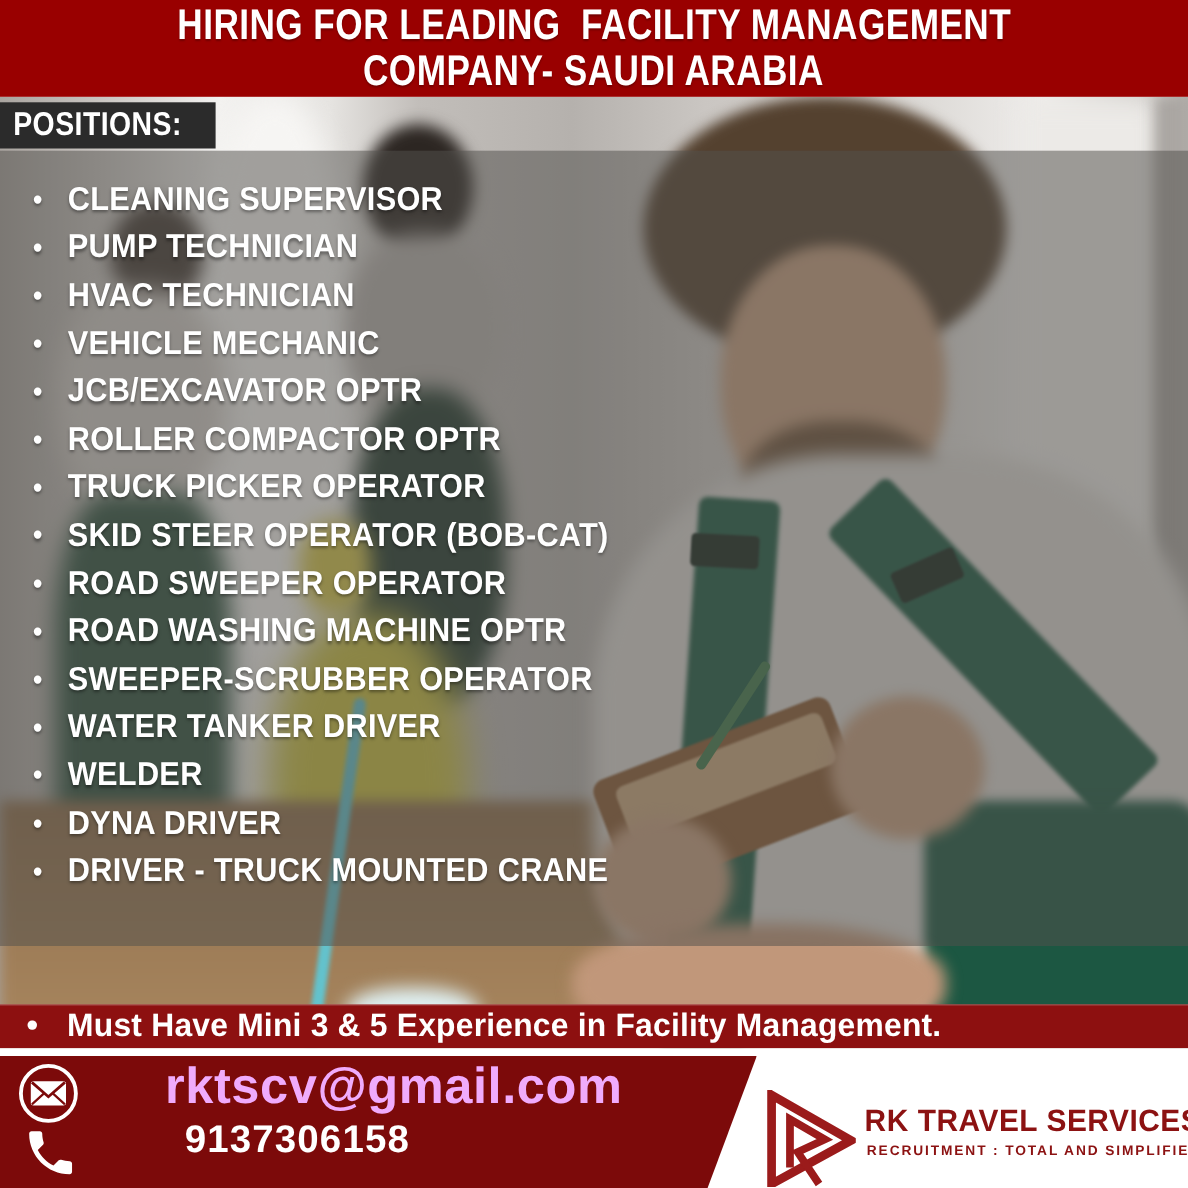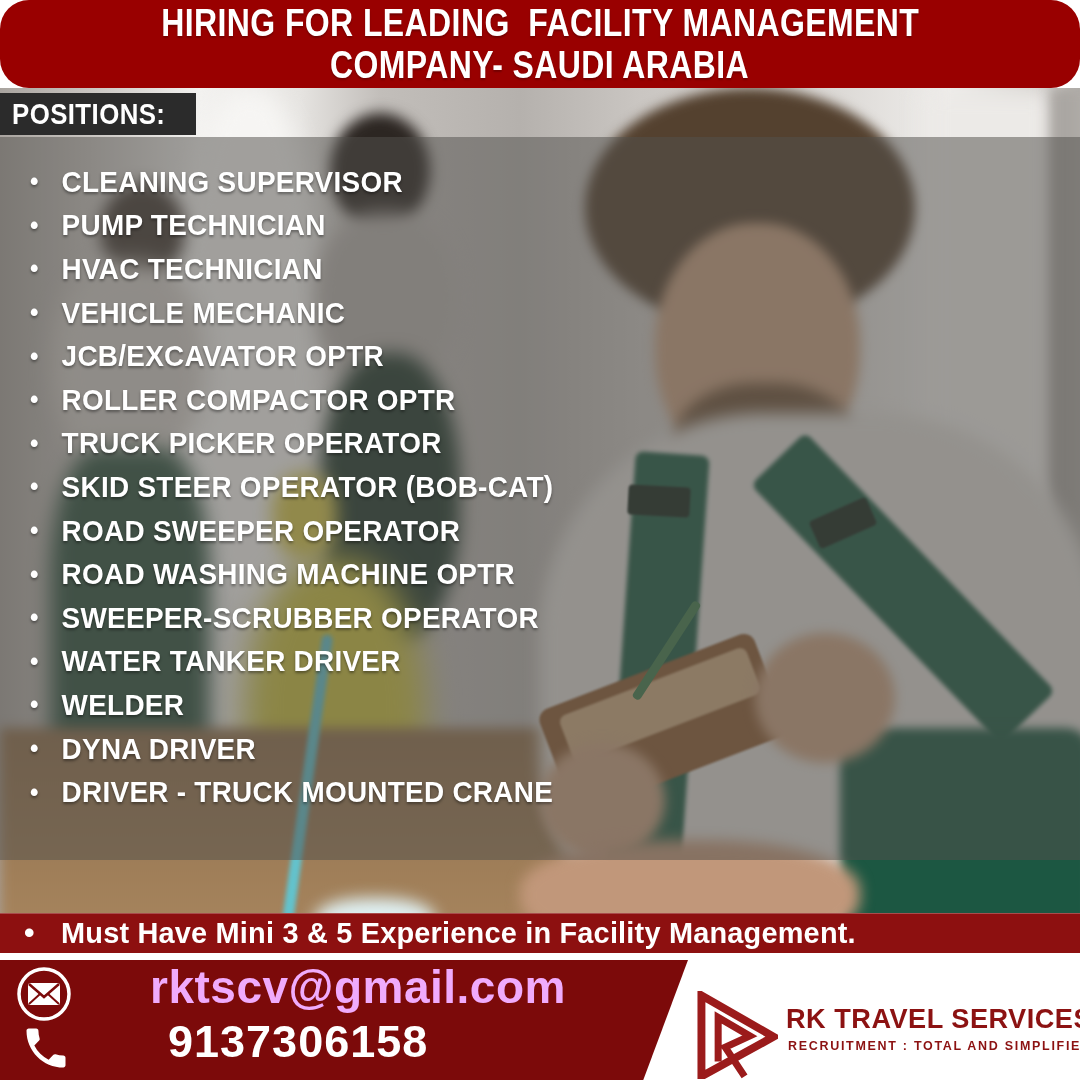--- a/index.html
+++ b/index.html
@@ -3,21 +3,21 @@
 <meta charset="utf-8">
 <style>
   html,body{margin:0;padding:0;background:#222;}
   .poster{
     position:relative;width:1080px;height:1080px;overflow:hidden;
     background:#fff;font-family:"Liberation Sans",sans-serif;
     -webkit-font-smoothing:antialiased;
   }
   
   .header{position:absolute;top:0;left:0;width:1080px;height:88px;background:#990000;z-index:10;
-          display:flex;flex-direction:column;justify-content:center;align-items:center;border-radius:29px;}
+          display:flex;flex-direction:column;justify-content:center;align-items:center;}
   .header .line{color:#fff;font-weight:bold;white-space:pre;letter-spacing:.5px;
                 transform:scaleX(.82);transform-origin:center;
                 font-size:39px;line-height:42px;text-shadow:0 2px 2px rgba(0,0,0,.25);}
   
   .photo{position:absolute;top:88px;left:0;width:1080px;height:865px;overflow:hidden;
     background:linear-gradient(90deg,#a9a49f 0px,#c9c5c1 90px,#f3f2f0 200px,#e6e4e1 300px,
                #c2beba 380px,#b5b1ad 520px,#cac6c2 640px,#d6d3cf 800px,#efedeb 950px,
                #cfccc8 1030px,#b2aeaa 1080px);padding-left:24px;}
   .b{position:absolute;border-radius:45%;}
   .overlay{position:absolute;left:0;top:49px;width:1080px;height:723px;
@@ -40,21 +40,21 @@
   .req-banner .dot{font-size:30px;margin-left:24px;}
   .req-banner .rtext{font-size:29.5px;margin-left:26px;letter-spacing:.2px;white-space:pre;
               transform:scaleX(.98);transform-origin:left;}
   
   .bottom{position:absolute;top:953px;left:0;width:1080px;height:127px;background:#fff;z-index:10;}
   .contact{position:absolute;top:7px;left:0;width:688px;height:120px;background:#7c0a0a;
            clip-path:polygon(0 0,100% 0,93.5% 100%,0 100%);}
   .contact .email{position:absolute;left:150px;top:0px;color:#f0abfc;font-weight:bold;
            font-size:46px;letter-spacing:.5px;white-space:nowrap;}
   .contact .phone{position:absolute;left:168px;top:56px;color:#fff;font-weight:bold;
-           font-size:45px;letter-spacing:1px;white-space:nowrap;}
+           font-size:35px;letter-spacing:1px;white-space:nowrap;}
   .icon{position:absolute;}
   .brand-name{position:absolute;left:786px;top:50px;color:#8c1212;font-weight:bold;
            font-size:28px;letter-spacing:.5px;white-space:nowrap;
            transform:scaleX(.97);transform-origin:left;}
   .brand-tagline{position:absolute;left:788px;top:86px;color:#8c1212;font-weight:bold;
            font-size:12.5px;letter-spacing:1.7px;white-space:nowrap;}
 </style>
 </head>
 <body>
 

